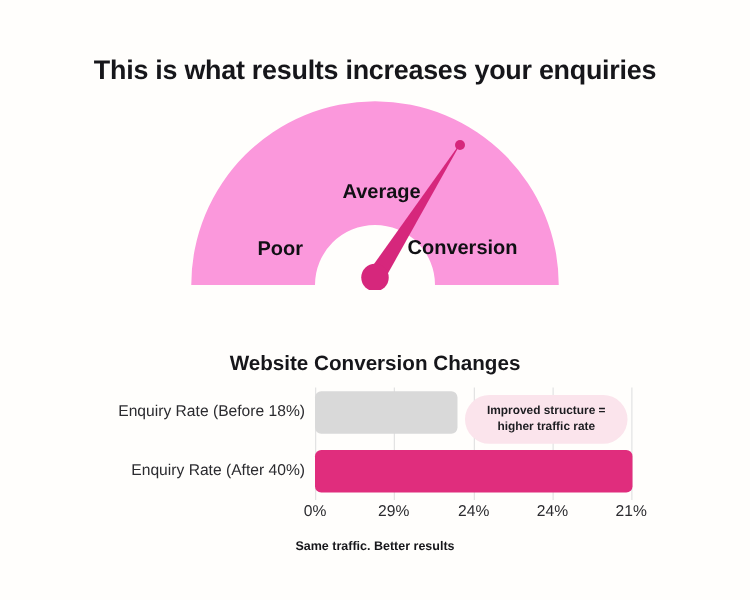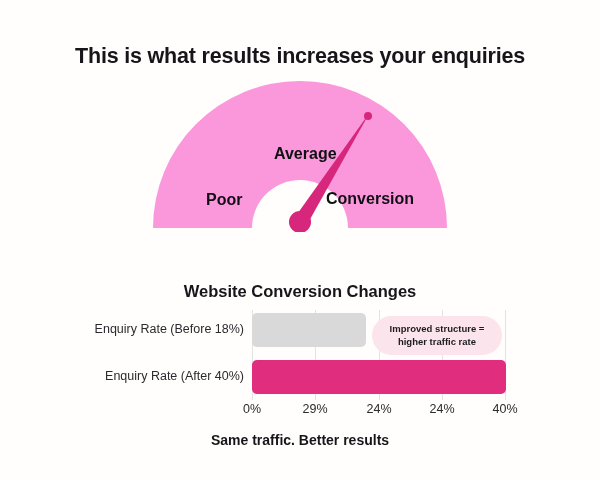--- a/index.html
+++ b/index.html
@@ -150,21 +150,21 @@
     color: #2b2b2f;
     transform: translateX(-50%);
     white-space: nowrap;
   }
   .chart-footer {
     position: absolute;
     left: 0;
     top: 150px;
     width: 600px;
     text-align: center;
-    font-size: 14px;
+    font-size: 10px;
     font-weight: bold;
     color: #16161a;
   }
 </style>
 </head>
 <body>
 
 <div class="infographic-title">This is what results increases your enquiries</div>
 
 <div class="gauge-wrap">
@@ -202,17 +202,17 @@
 
     <div class="annotation-pill">
       <span>Improved structure =</span>
       <span>higher traffic rate</span>
     </div>
 
     <div class="xtick" style="left:0px">0%</div>
     <div class="xtick" style="left:63px">29%</div>
     <div class="xtick" style="left:127px">24%</div>
     <div class="xtick" style="left:190px">24%</div>
-    <div class="xtick" style="left:253px">40%</div>
+    <div class="xtick" style="left:253px">21%</div>
   </div>
 
   <div class="chart-footer">Same traffic. Better results</div>
 </div>
 
 </body></html>

